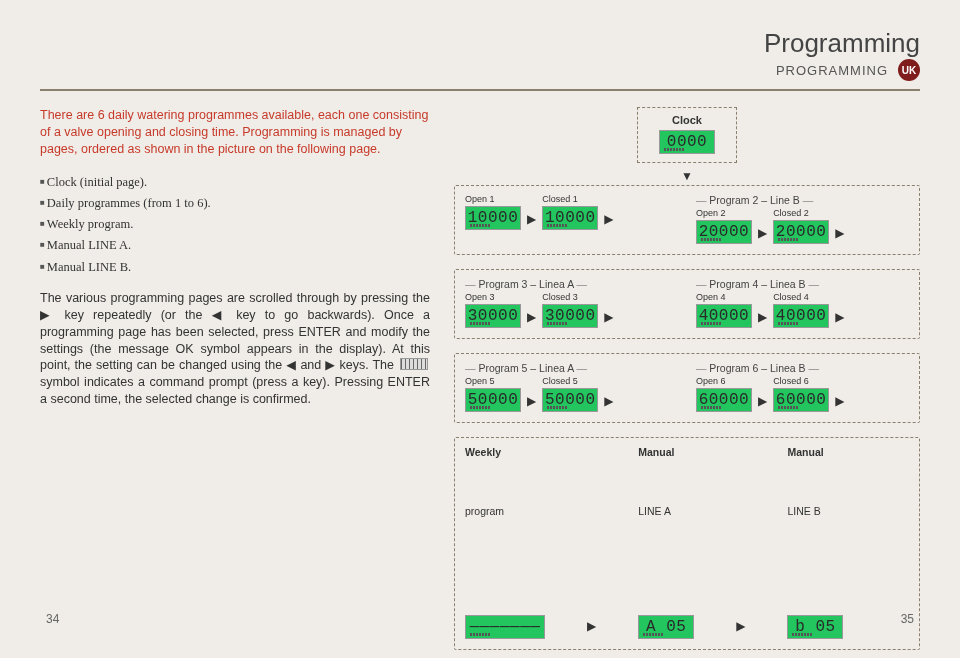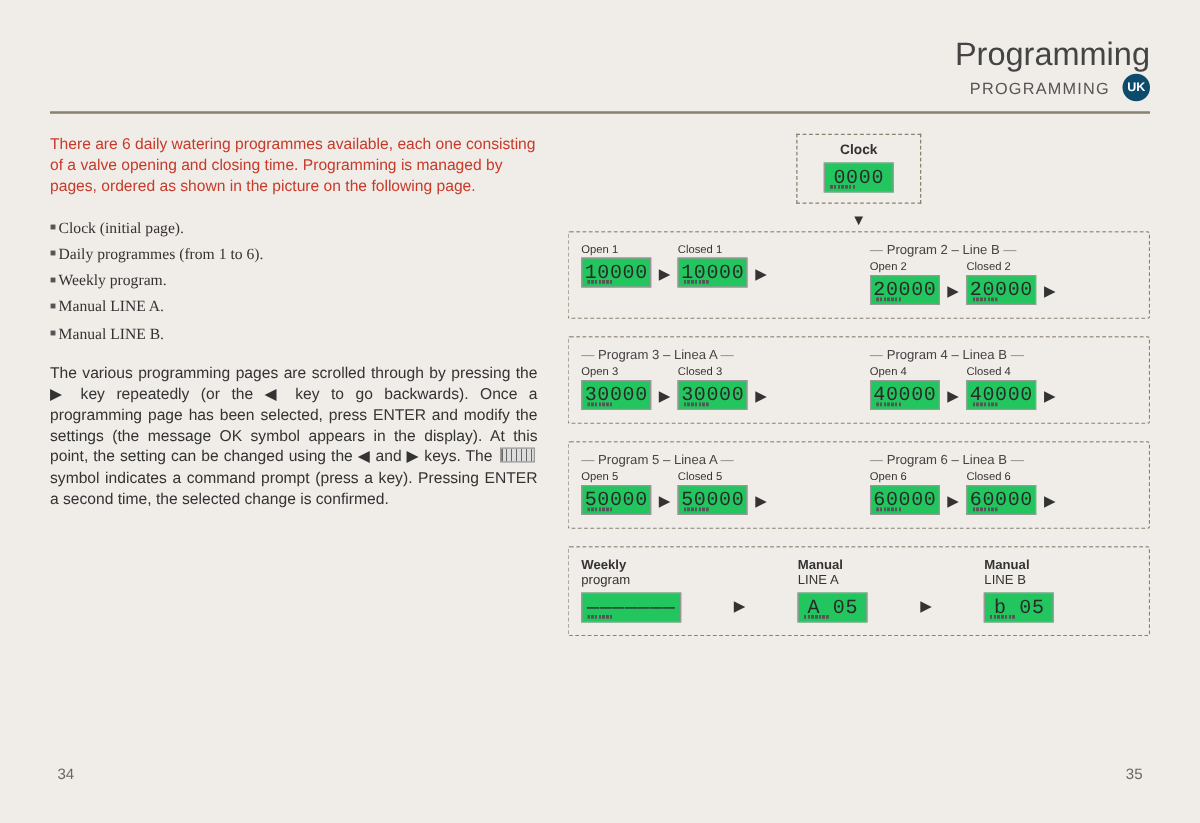--- a/index.html
+++ b/index.html
@@ -14,21 +14,21 @@
   .header {
     display: flex; justify-content: space-between; align-items: flex-end;
     border-bottom: 2px solid #8a8070;
     padding-bottom: 8px; margin-bottom: 16px; flex-direction: column;
   }
   .header h1 { font-size: 26px; font-weight: normal; color: #444; }
   .header-right { display: flex; align-items: center; gap: 10px; }
   .header-right .sub { font-size: 13px; letter-spacing: 1px; color: #555; }
   .uk-badge {
     width: 22px; height: 22px; border-radius: 50%;
-    background: #0c4a6e; color: #fff; font-size: 10px; font-weight: bold;
+    background: #7f1d1d; color: #fff; font-size: 10px; font-weight: bold;
     display: flex; align-items: center; justify-content: center;
   }
   .cols { display: flex; gap: 24px; }
   .left { width: 390px; }
   .right { flex: 1; position: relative; }
   .intro { color: #c73a2a; font-size: 12.5px; line-height: 1.35; margin-bottom: 14px; }
   .bullets { list-style: none; margin-bottom: 12px; font-family: Liberation Serif, serif; }
   .bullets li { font-size: 12.5px; line-height: 1.7; }
   .bullets li::before { content: "■ "; font-size: 8px; vertical-align: 2px; color: #555; }
   .body-para { font-size: 12.5px; line-height: 1.35; text-align: justify; }
@@ -63,21 +63,21 @@
   .cell-label { font-size: 9px; margin-bottom: 2px; color: #333; }
   .arrow { font-size: 12px; color: #333; margin: 0 2px 4px 2px; }
   .arrow.down { display: block; text-align: center; margin: 2px auto; }
 
   .clock-box {
     border: 1.5px dashed #8a8070; padding: 6px 18px 8px 18px;
     width: 100px; margin: 0 auto 6px auto; text-align: center;
   }
 
   .weekly-row { display: flex; gap: 40px; align-items: flex-end; }
-  .weekly-row .wg { display: flex; flex-direction: column; }
+  .weekly-row .wg { display: flex; flex-direction: column; gap: 47px; }
   .weekly-row .wg .t1 { font-size: 10.5px; font-weight: bold; }
   .weekly-row .wg .t2 { font-size: 10.5px; }
   .weekly-row .arrow { margin-bottom: 6px; }
 
   .page-num { position: absolute; bottom: 32px; font-size: 12px; color: #666; }
   .pn-left { left: 46px; }
   .pn-right { right: 46px; }
 
   .inline-sym {
     display: inline-block; width: 28px; height: 12px; vertical-align: -1px;

